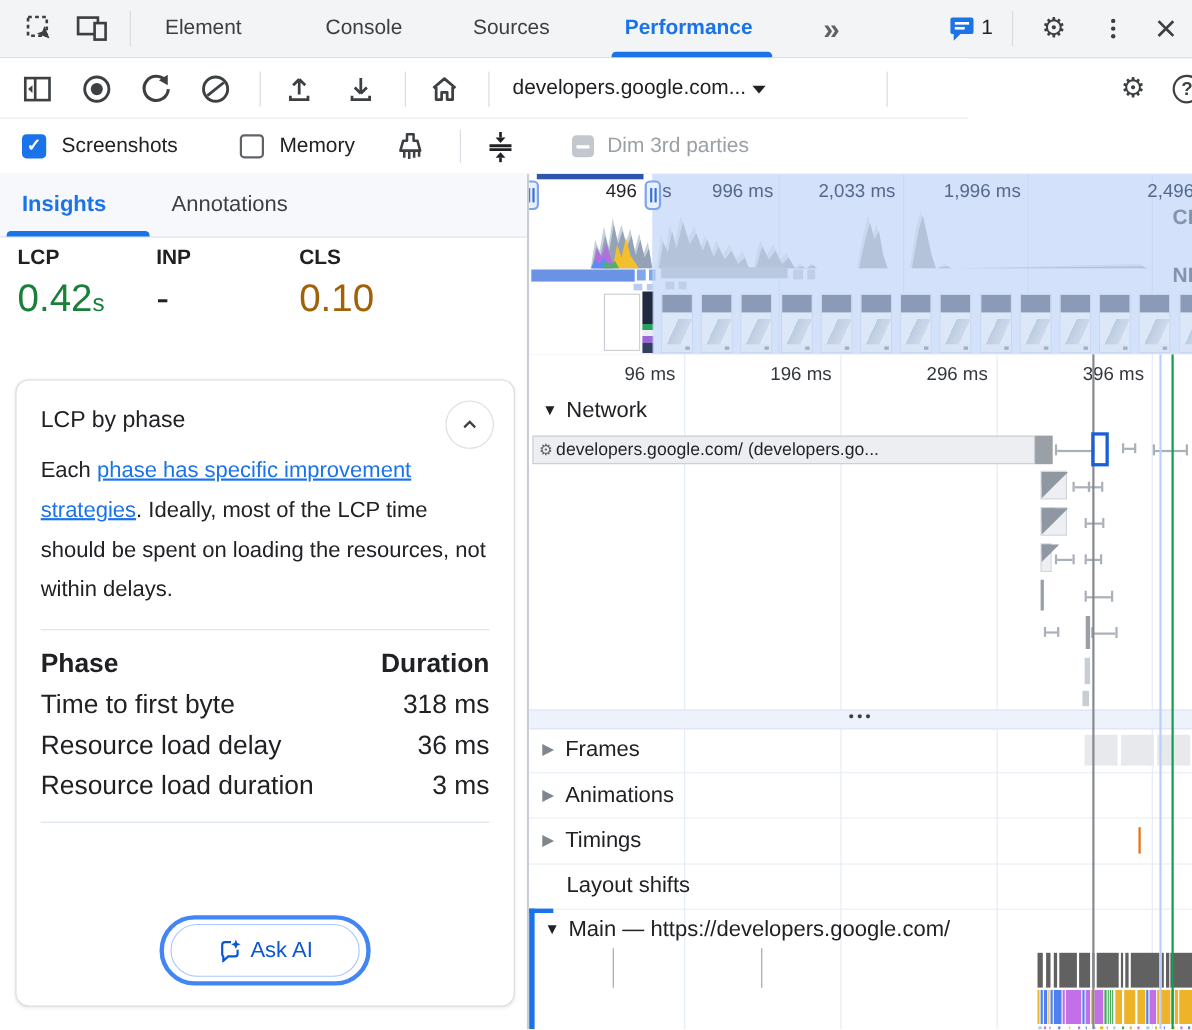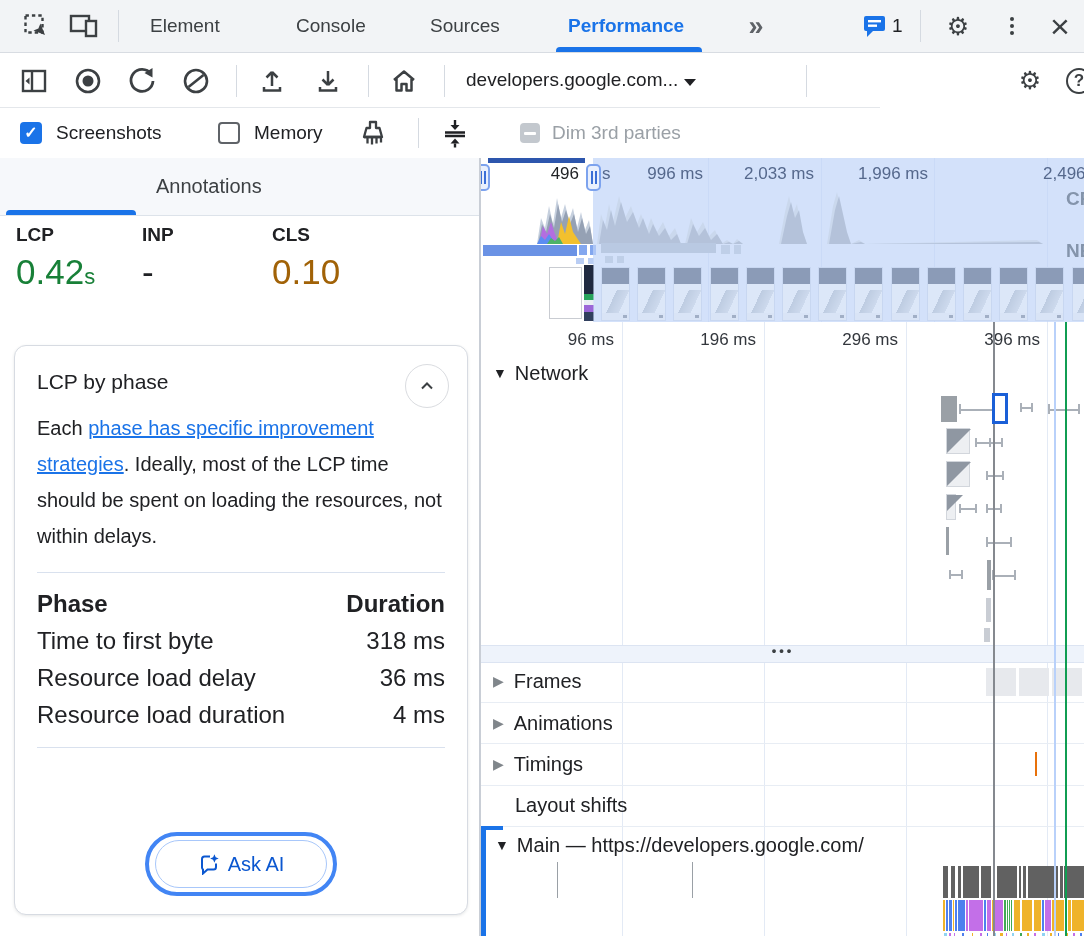--- a/index.html
+++ b/index.html
@@ -211,20 +211,21 @@
           <polygon points="9.5,25.5 18.5,25.5 14,20.5" fill="#202124"></polygon>
           <path d="M14 25.5 v4" stroke="#202124" stroke-width="2.4"></path>
         </svg>
     </div>
     <div class="cb dim" style="left:520px;top:15px;width:20px;height:20px"></div>
     <span class="tlabel" style="left:552px;color:#9aa0a6">Dim 3rd parties</span>
   </div>
 
   <div id="sidebar" class="abs">
     <div id="side-tabs">
+      <span class="side-tab active" style="left:20px">Insights</span>
       <span class="side-tab" style="left:156px">Annotations</span>
       <div id="ins-underline"></div>
     </div>
 
     <span class="met-label" style="left:16px">LCP</span>
     <span class="met-label" style="left:142px">INP</span>
     <span class="met-label" style="left:272px">CLS</span>
     <span class="met-value" style="left:16px;color:#188038"><span>0.42</span><span class="met-unit">s</span></span>
     <span class="met-value" style="left:142px;color:#202124"><span>-</span></span>
     <span class="met-value" style="left:272px;color:#a16207"><span>0.10</span></span>
@@ -247,21 +248,21 @@
             <div class="ptr">
               <span>Time to first byte</span>
               <span>318 ms</span>
             </div>
             <div class="ptr">
               <span>Resource load delay</span>
               <span>36 ms</span>
             </div>
             <div class="ptr">
               <span>Resource load duration</span>
-              <span>4 ms</span>
+              <span>3 ms</span>
             </div>
           </div>
       </div>
       <hr class="card-hr" style="margin-top:14px">
       <div id="askai-ring">
         <div id="askai-btn">
           <svg width="22" height="22" viewBox="0 0 22 22">
               <path d="M18 10.5 v3.5 a2.5 2.5 0 0 1 -2.5 2.5 H9.5 L5 20.5 V16.5 a2.5 2.5 0 0 1 -1 -2 V6 a2.5 2.5 0 0 1 2.5 -2.5 H12" fill="none" stroke="#0b57d0" stroke-width="2"></path>
               <path d="M16.4 1.2 l1.3 3 3 1.3 -3 1.3 -1.3 3 -1.3 -3 -3 -1.3 3 -1.3 Z" fill="#0b57d0"></path>
             </svg>
@@ -434,20 +435,21 @@
         </div>
       <div id="d-ruler">
           <div class="d-rlabel" style="left: 38px;">96 ms</div>
           <div class="d-rlabel" style="left: 180px;">196 ms</div>
           <div class="d-rlabel" style="left: 322px;">296 ms</div>
           <div class="d-rlabel" style="left: 464px;">396 ms</div>
         </div>
 
       <div class="sec-head" style="top:40px"><span class="tri-exp">▼</span><span>Network</span></div>
 
+      <div id="req-bar"><span class="gear">⚙</span><span>developers.google.com/ (developers.go...</span></div>
       <div id="nw-items">
           <div class="nw-tail" style="left: 460px; top: 74px; width: 16px; height: 26px;"></div>
           <div class="nw-wh" style="left: 478px; top: 82px; width: 32px; height: 10px;">
             <i></i>
           </div>
           <div class="nw-sel" style="left: 511px; top: 71px; width: 16px; height: 31px;"></div>
           <div class="nw-wh" style="left: 539px; top: 81px; width: 9px; height: 9px;">
             <i></i>
           </div>
           <div class="nw-wh" style="left: 567px; top: 82px; width: 28px; height: 10px;">

